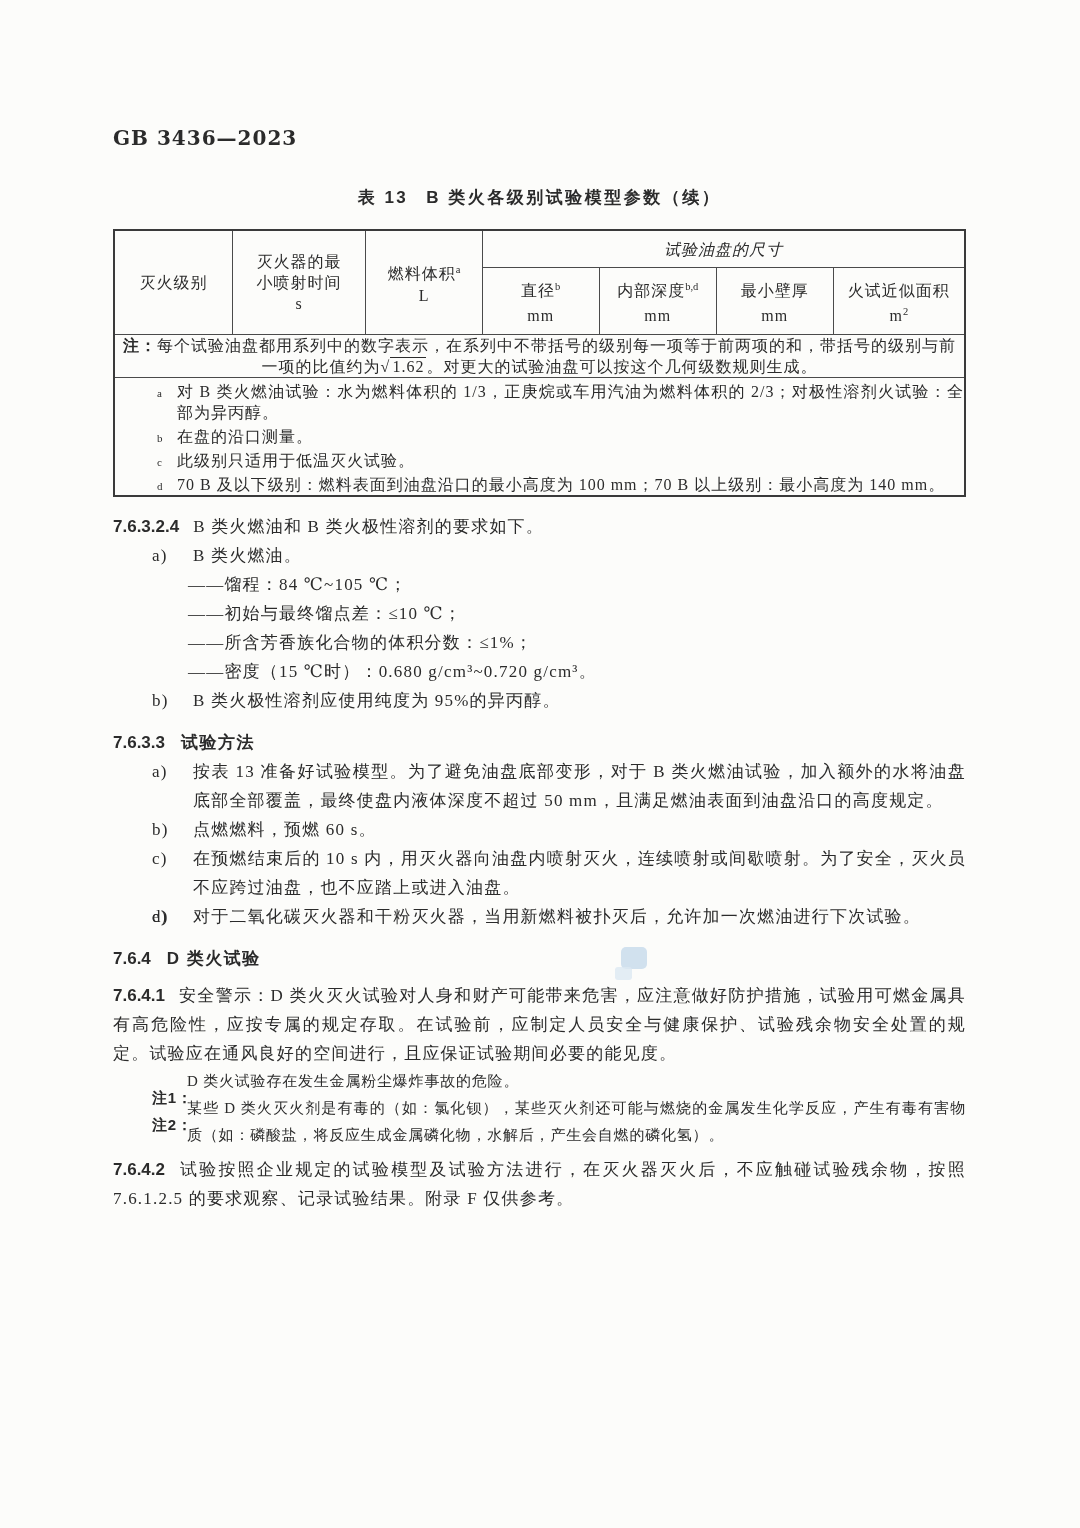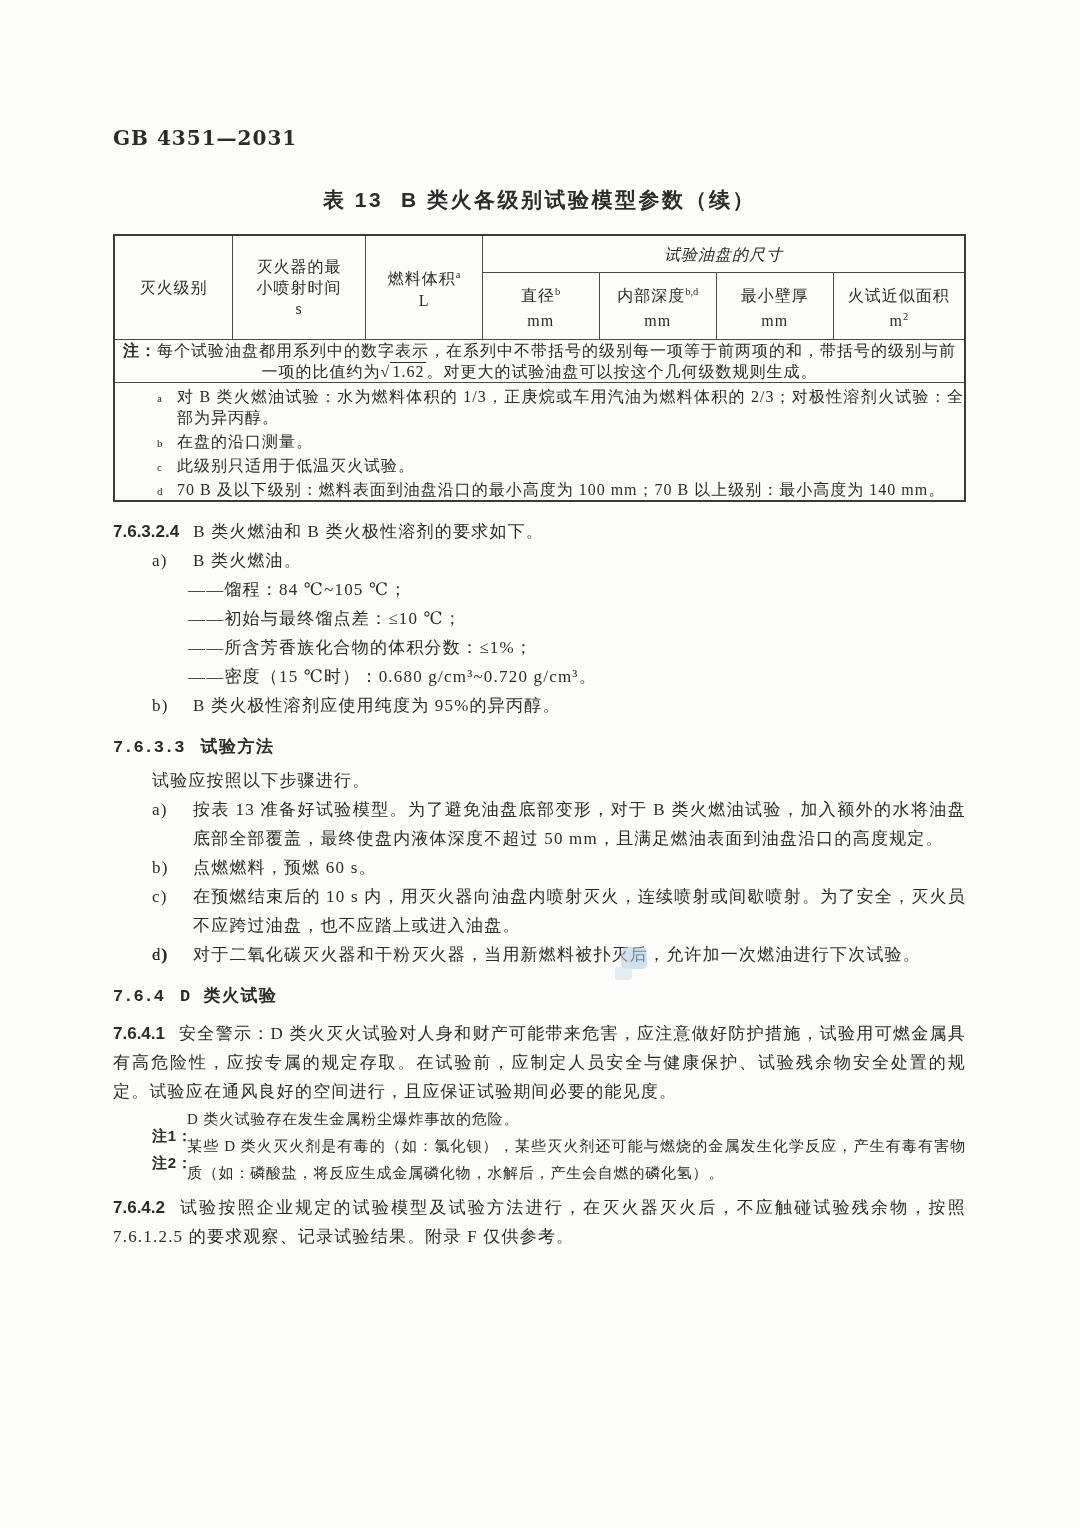--- a/index.html
+++ b/index.html
@@ -3,21 +3,21 @@
 <meta charset="utf-8">
 <style>
   html,body{margin:0;padding:0;background:#ffffff;}
   .page{
     position:relative;width:1080px;height:1528px;background:#fcfcfa;
     font-family:"Liberation Serif","DejaVu Serif",serif;color:#2b2b2b;overflow:hidden;
   }
   .content{position:absolute;left:113px;top:0;width:853px;}
   .doc-code{margin-top:126px;font-size:20px;font-weight:bold;letter-spacing:1px;
     font-family:"DejaVu Serif","Liberation Serif",serif;}
-  .table-title{margin-top:36px;text-align:center;font-weight:bold;font-size:21px;letter-spacing:2.5px;
+  .table-title{margin-top:36px;text-align:center;font-weight:bold;font-size:17px;letter-spacing:2.5px;
     font-family:"Liberation Sans","DejaVu Sans",sans-serif;}
   .table-title .tt-gap{display:inline-block;width:18px;}
 
   
   table.t13{margin-top:20px;width:100%;border-collapse:collapse;table-layout:fixed;
     border:2px solid #3a3a3a;}
   table.t13 td{border:1px solid #4a4a4a;text-align:center;vertical-align:middle;
     font-size:16px;letter-spacing:1px;line-height:21px;padding:0;}
   td.span-h{height:36px;font-style:italic;}
   tr.hrow2 td{height:66px;}
@@ -34,41 +34,41 @@
   .fn .mk{position:absolute;left:42px;top:2px;font-size:11px;}
 
   
   .bodytext{font-size:17px;line-height:29px;letter-spacing:1.2px;text-align:justify;}
   p.clause{margin:0;margin-top:15px;}
   .num{font-weight:bold;font-family:"Liberation Sans","DejaVu Sans",sans-serif;margin-right:14px;letter-spacing:0;}
   .li{position:relative;padding-left:80px;}
   .li .lb{position:absolute;left:39px;top:0;}
   .dash{padding-left:75px;}
   .h3{margin-top:13px;font-weight:bold;font-size:17px;letter-spacing:1.5px;
-    font-family:Liberation Mono, monospace;}
+    font-family:Liberation Sans, sans-serif;}
   .h3 .hnum{margin-right:16px;letter-spacing:0;}
   .intro{padding-left:39px;margin-top:4px;}
   .note-sm{position:relative;padding-left:74px;font-size:15px;line-height:27px;letter-spacing:0.8px;text-align:justify;}
   .note-sm .lb{position:absolute;left:39px;top:16px;font-weight:bold;
     font-family:"Liberation Sans","DejaVu Sans",sans-serif;}
   .page-num{margin-top:8px;padding-left:22px;font-size:16px;}
 
   
   .wm{position:absolute;left:621px;top:947px;width:26px;height:22px;border-radius:5px;
     background:#aecbe6;opacity:0.55;}
   .wm .wm2{position:absolute;left:-6px;top:20px;width:17px;height:13px;border-radius:3px;
     background:#c3d8ec;opacity:0.8;}
 </style>
 </head>
 <body>
 
 <div class="page">
   <div class="content">
 
-    <div class="doc-code">GB 4351—2031</div>
+    <div class="doc-code">GB 3436—2023</div>
 
     <div class="table-title">
       <span>表 13</span><span class="tt-gap"></span><span>B 类火各级别试验模型参数（续）</span>
     </div>
 
     <table class="t13">
       <colgroup>
         <col style="width:13.9%">
           <col style="width:15.7%">
           <col style="width:13.7%">
@@ -137,21 +137,20 @@
       <div class="dash">——初始与最终馏点差：≤10 ℃；</div>
       <div class="dash">——所含芳香族化合物的体积分数：≤1%；</div>
       <div class="dash">——密度（15 ℃时）：0.680 g/cm³~0.720 g/cm³。</div>
       <div class="li">
         <span class="lb">b)</span><span>B 类火极性溶剂应使用纯度为 95%的异丙醇。</span>
       </div>
 
       <div class="h3">
         <span class="hnum">7.6.3.3</span><span>试验方法</span>
       </div>
-      <div class="intro">试验应按照以下步骤进行。</div>
       <div class="li">
         <span class="lb">a)</span><span>按表 13 准备好试验模型。为了避免油盘底部变形，对于 B 类火燃油试验，加入额外的水将油盘底部全部覆盖，最终使盘内液体深度不超过 50 mm，且满足燃油表面到油盘沿口的高度规定。</span>
       </div>
       <div class="li">
         <span class="lb">b)</span><span>点燃燃料，预燃 60 s。</span>
       </div>
       <div class="li">
         <span class="lb">c)</span><span>在预燃结束后的 10 s 内，用灭火器向油盘内喷射灭火，连续喷射或间歇喷射。为了安全，灭火员不应跨过油盘，也不应踏上或进入油盘。</span>
       </div>
       <div class="li">

